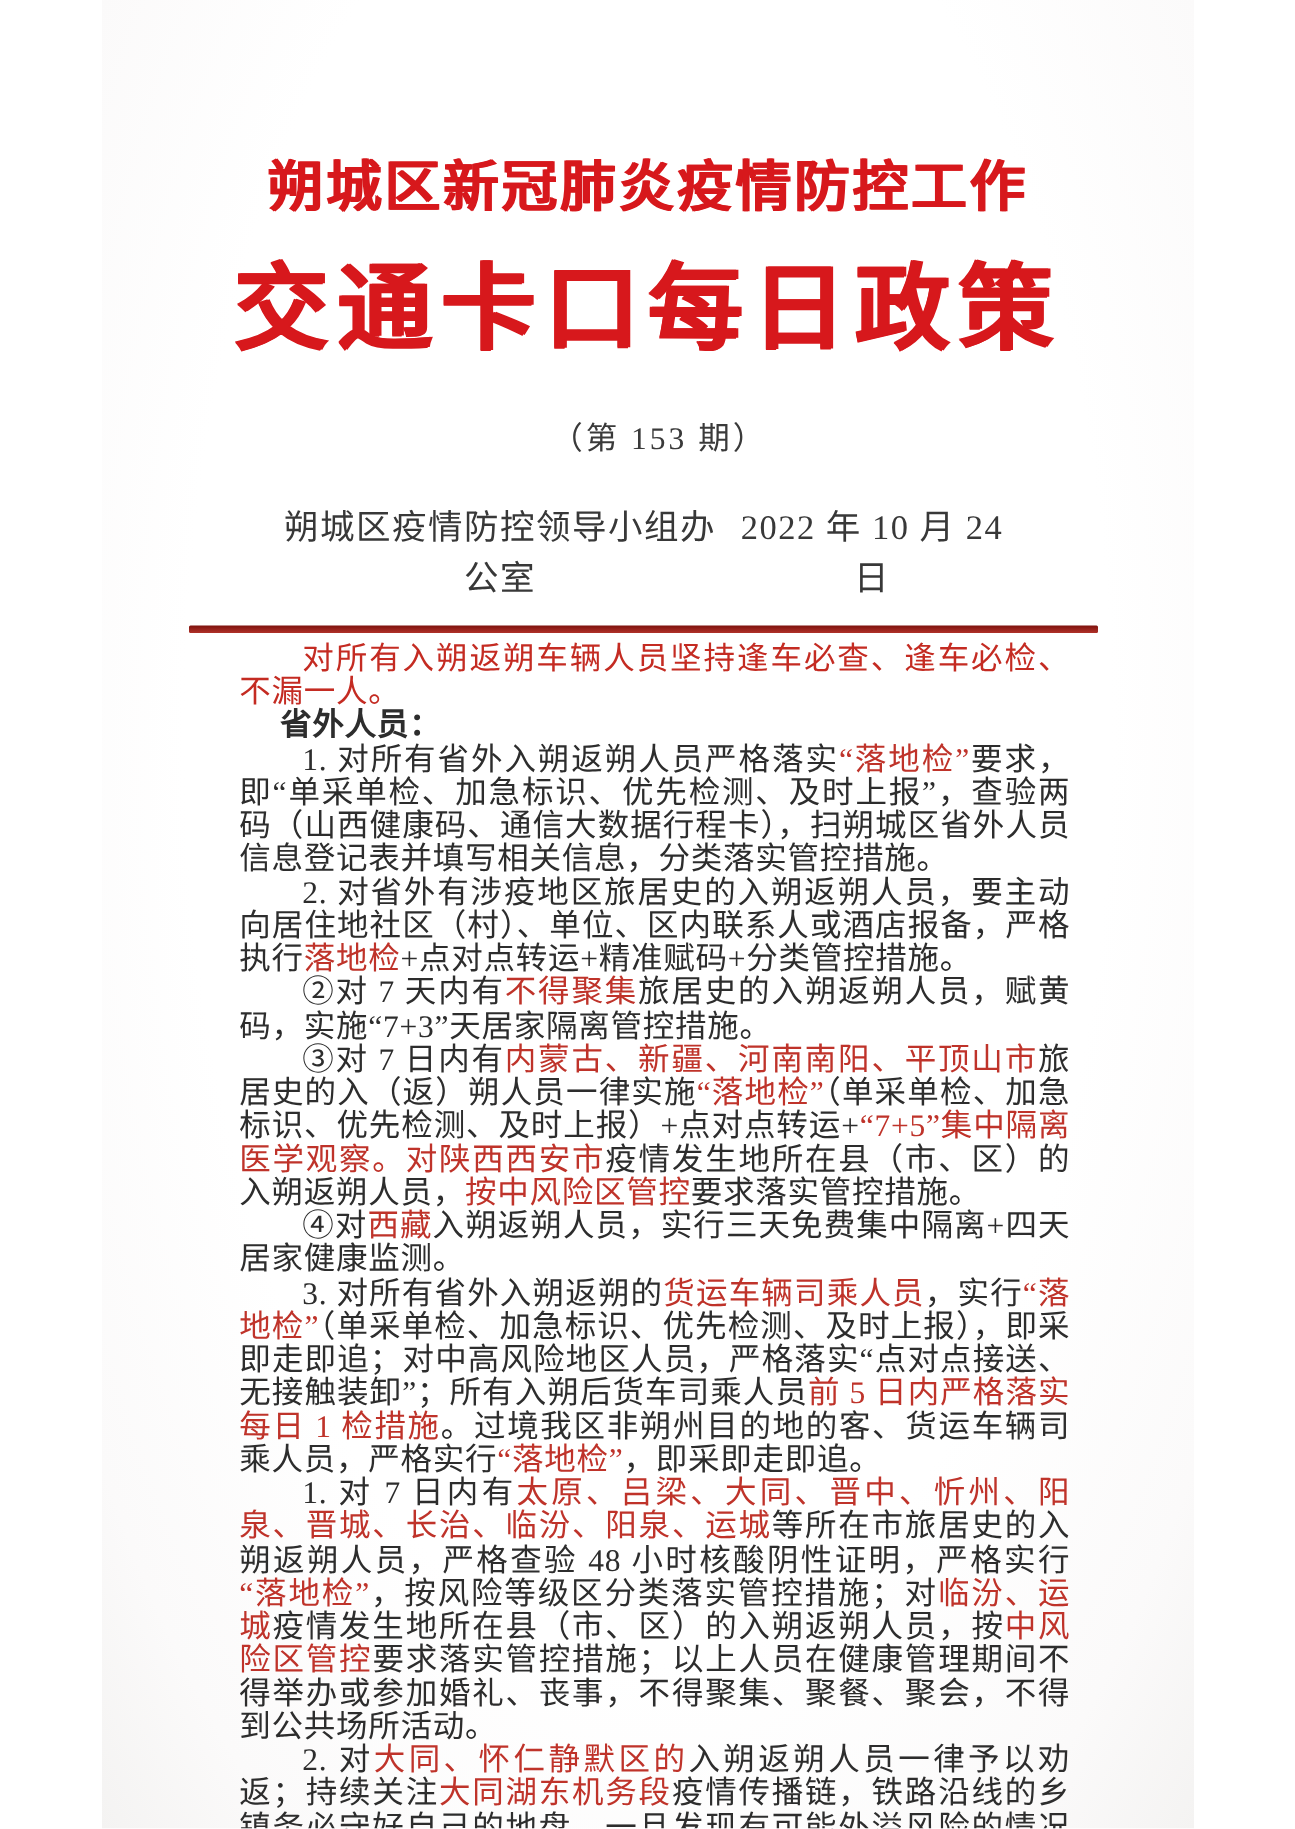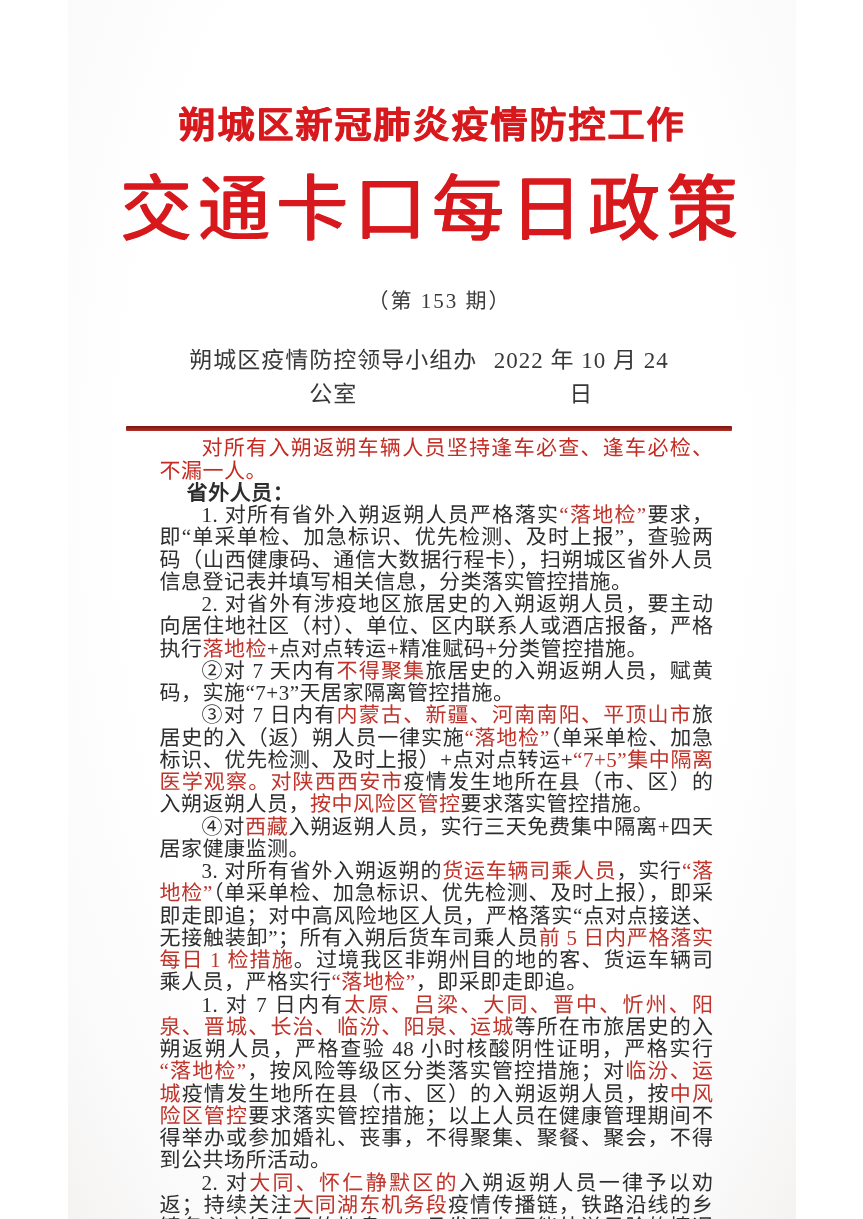--- a/index.html
+++ b/index.html
@@ -23,22 +23,22 @@
   .title1 {
     padding-top: 106px;
     font-size: 37px;
     font-weight: 900;
     letter-spacing: 2px;
     line-height: 1.1;
     text-shadow: 1px 0 0 currentColor;
   }
   .title2 {
     margin-top: 26px;
-    font-size: 72px;
-    font-weight: 400;
+    font-size: 63px;
+    font-weight: 700;
     letter-spacing: 6px;
     line-height: 1.05;
     text-shadow: 1.5px 0 0 currentColor, 0 1px 0 currentColor;
   }
   .issue {
     margin-top: 36px;
     font-size: 21px;
     color: #3a3a3a;
     letter-spacing: 2px;
     padding-left: 16px;

